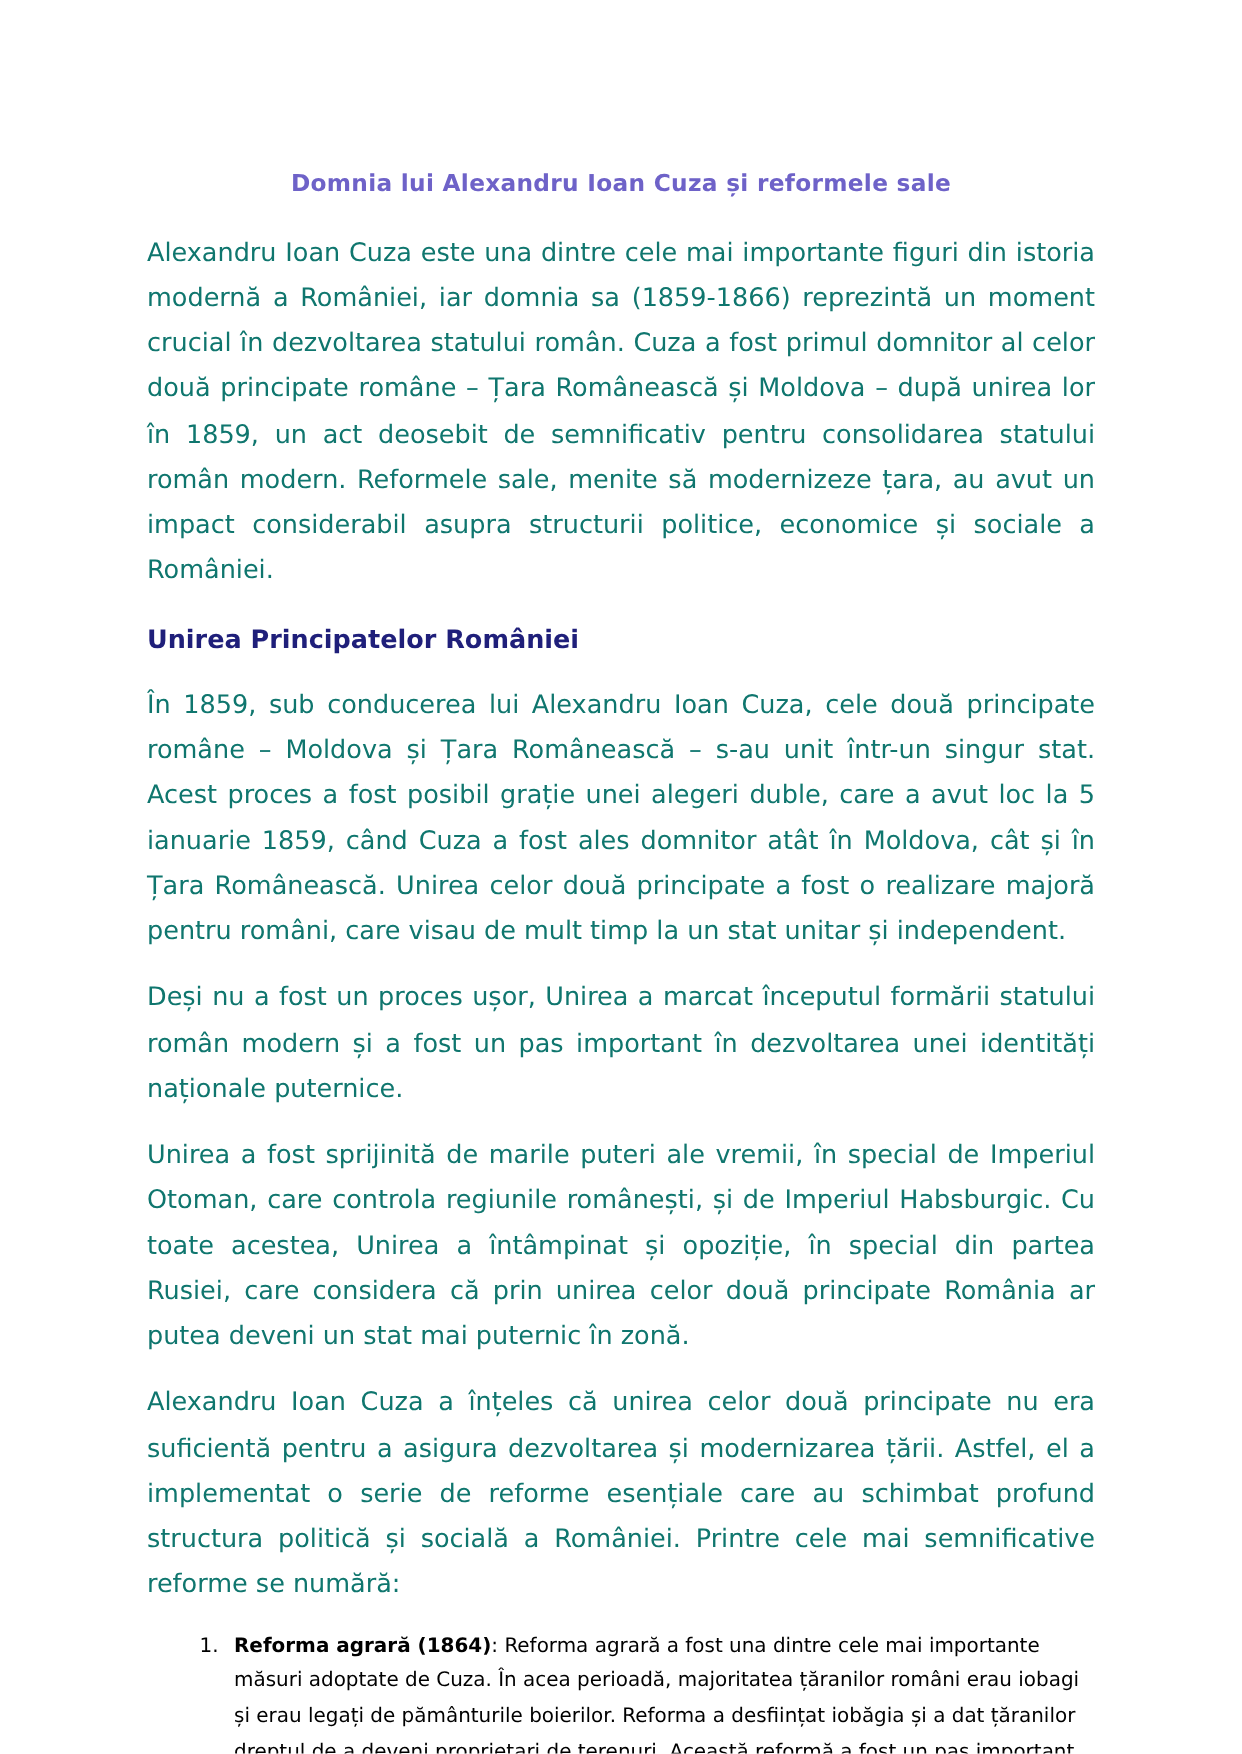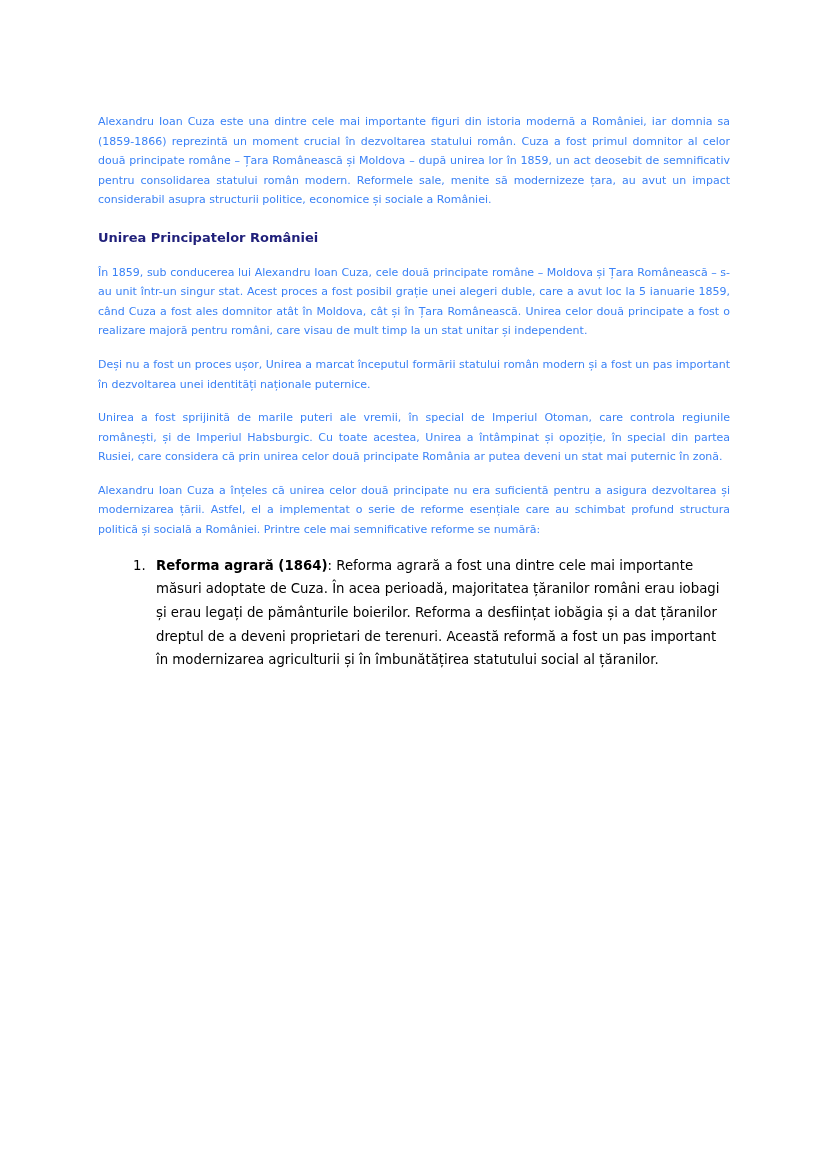--- a/index.html
+++ b/index.html
@@ -25,29 +25,29 @@
     text-align: center;
     font-size: 15.5px;
     font-weight: bold;
     color: #6e62c8;
     letter-spacing: 0.2px;
     margin: 0 0 20px 0;
     line-height: 1.4;
   }
   p.para {
     margin: 0 0 14px 0;
-    font-size: 11px;
+    font-size: 17px;
     line-height: 1.78;
     text-align: justify;
-    color: #3b82f6;
+    color: #0f766e;
     hyphens: none;
   }
   h2.subhead {
     margin: 18px 0 14px 0;
-    font-size: 13px;
+    font-size: 17px;
     font-weight: bold;
     line-height: 1.6;
     color: #1f1f7a;
   }
   ol.reform-list {
     margin: 6px 0 0 0;
     padding-left: 52px;
     list-style-position: outside;
   }
   ol.reform-list > li {
@@ -70,20 +70,21 @@
     display: block;
     text-align: justify;
     margin-top: 2px;
   }
 </style>
 </head>
 <body>
 
 <div class="page">
 
+  <h1 class="doc-title">Domnia lui Alexandru Ioan Cuza și reformele sale</h1>
 
   <p class="para">Alexandru Ioan Cuza este una dintre cele mai importante figuri din istoria modernă a României, iar domnia sa (1859-1866) reprezintă un moment crucial în dezvoltarea statului român. Cuza a fost primul domnitor al celor două principate române – Țara Românească și Moldova – după unirea lor în 1859, un act deosebit de semnificativ pentru consolidarea statului român modern. Reformele sale, menite să modernizeze țara, au avut un impact considerabil asupra structurii politice, economice și sociale a României.</p>
 
   <h2 class="subhead">Unirea Principatelor României</h2>
 
   <p class="para">În 1859, sub conducerea lui Alexandru Ioan Cuza, cele două principate române – Moldova și Țara Românească – s-au unit într-un singur stat. Acest proces a fost posibil grație unei alegeri duble, care a avut loc la 5 ianuarie 1859, când Cuza a fost ales domnitor atât în Moldova, cât și în Țara Românească. Unirea celor două principate a fost o realizare majoră pentru români, care visau de mult timp la un stat unitar și independent.</p>
   <p class="para">Deși nu a fost un proces ușor, Unirea a marcat începutul formării statului român modern și a fost un pas important în dezvoltarea unei identități naționale puternice.</p>
   <p class="para">Unirea a fost sprijinită de marile puteri ale vremii, în special de Imperiul Otoman, care controla regiunile românești, și de Imperiul Habsburgic. Cu toate acestea, Unirea a întâmpinat și opoziție, în special din partea Rusiei, care considera că prin unirea celor două principate România ar putea deveni un stat mai puternic în zonă.</p>
 
 

